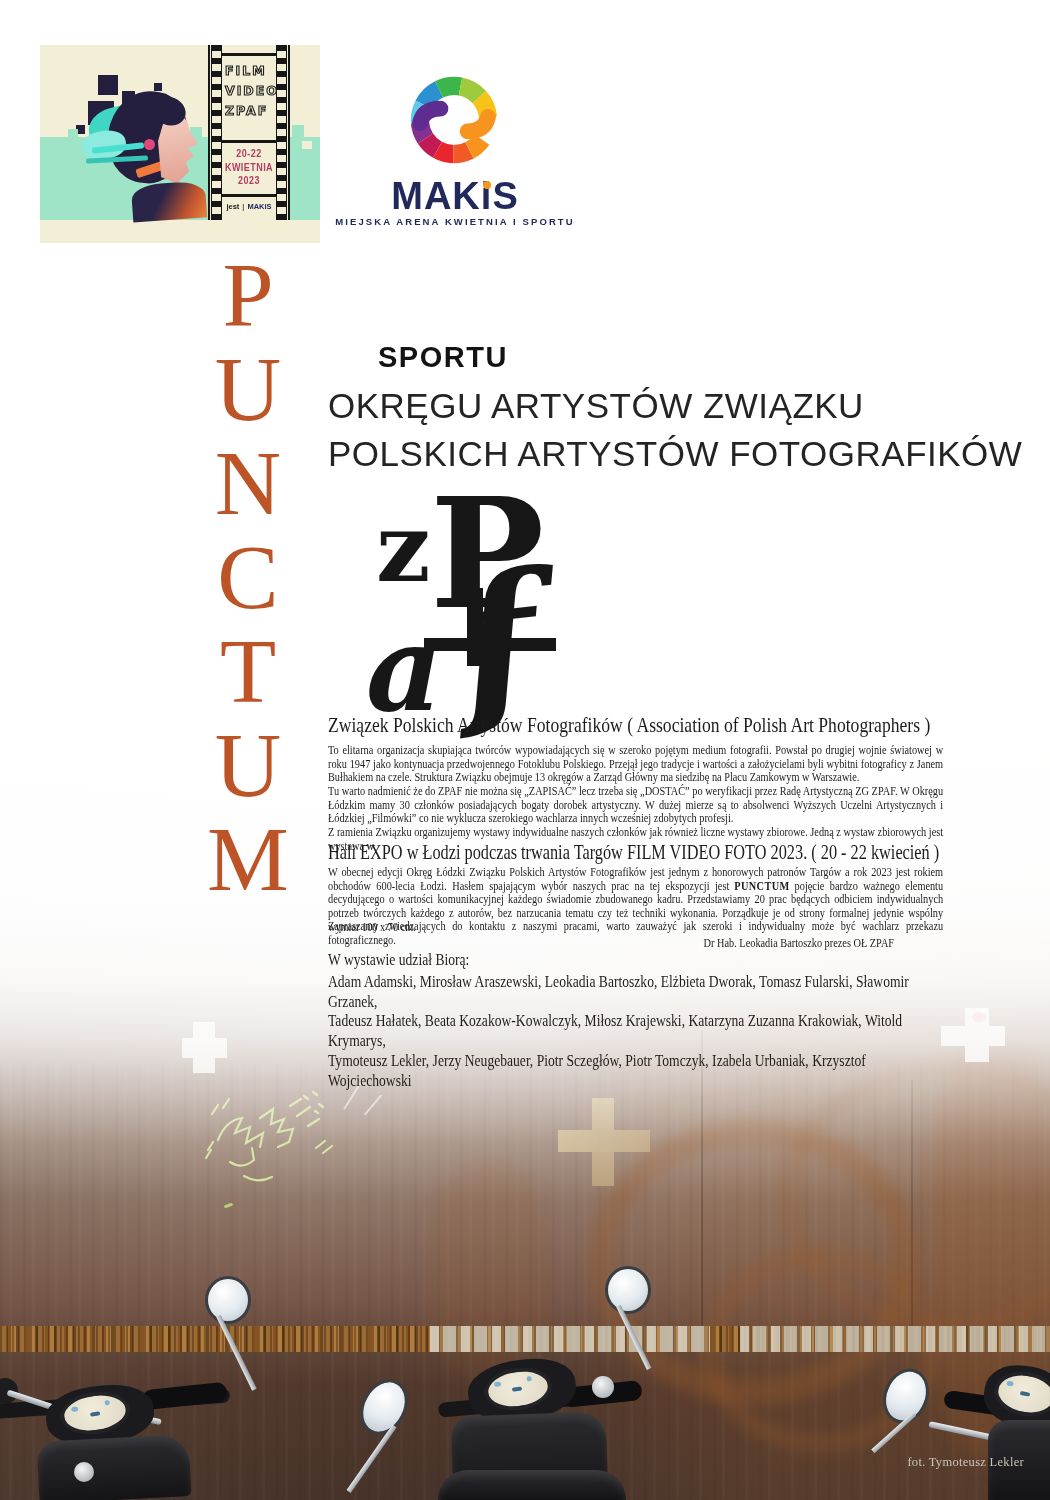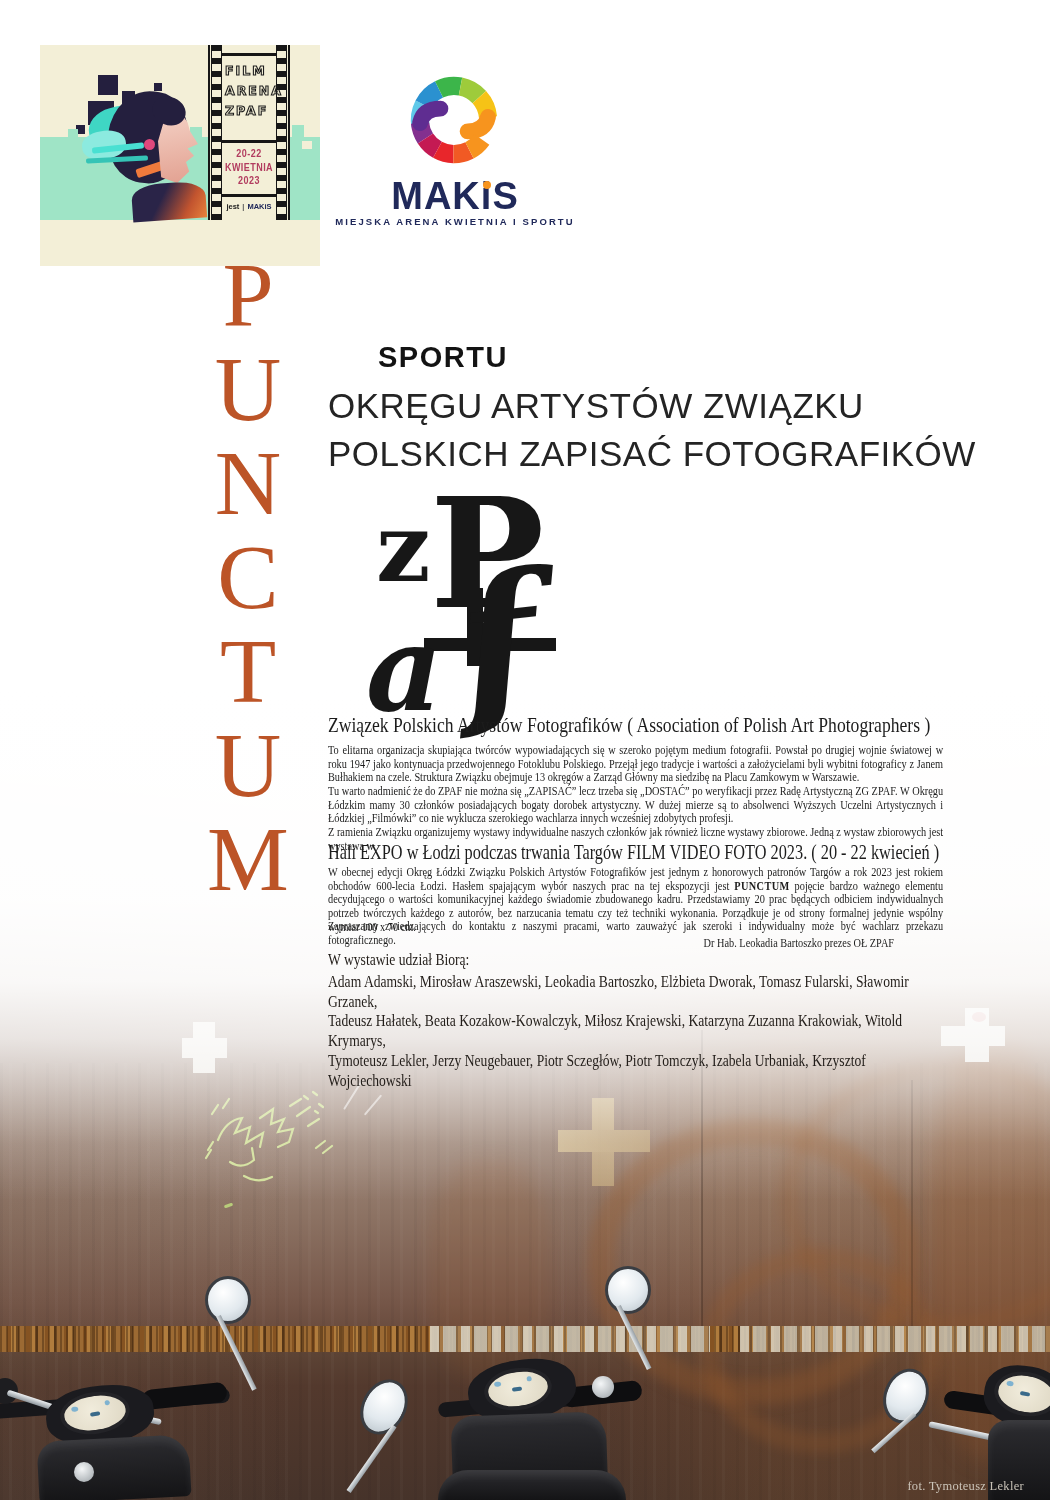--- a/index.html
+++ b/index.html
@@ -1,21 +1,21 @@
 <!DOCTYPE html>
 <html style="--accent: #bc5427; --crimson: #b23c5f; --navy: #20295a; --mint: #9fe4c6; --cream: #f3efd7;"><head>
 <meta charset="utf-8">
 <style>
   html,body{margin:0;padding:0;background:#888;}
   .poster{position:relative;width:1050px;height:1500px;margin:0 auto;background:#fff;overflow:hidden;
           font-family:"Liberation Sans",sans-serif;}
   .abs{position:absolute;}
 
   
-  .fvf-card{left:40px;top:45px;width:280px;height:221px;background:var(--cream);overflow:hidden;}
+  .fvf-card{left:40px;top:45px;width:280px;height:198px;background:var(--cream);overflow:hidden;}
   .fvf-mint{left:0;top:92px;width:280px;height:83px;background:var(--mint);}
   .px{position:absolute;}
   .fvf-strip{left:168px;top:0;width:78px;height:175px;background:var(--cream);
              border-left:2px solid #161616;border-right:2px solid #161616;}
   .sprockets{position:absolute;top:0;bottom:0;width:9px;
              background:repeating-linear-gradient(180deg,#161616 0 6px,transparent 6px 13px);
              border-left:1.5px solid #161616;border-right:1.5px solid #161616;}
   .strip-divider{position:absolute;left:12px;right:12px;height:2.5px;background:#161616;}
   .fvf-title{position:absolute;left:15px;top:16px;font-family:"DejaVu Sans",sans-serif;
              font-size:12.5px;line-height:20px;font-weight:700;letter-spacing:2px;
@@ -116,21 +116,21 @@
   .housing{position:absolute;background:#1b1b1f;border-radius:45%;}
   .panel{position:absolute;background:radial-gradient(circle at 45% 40%,#f1ecdc,#ddd6c2);border:4px solid #232327;border-radius:50%;}
   .gdot{position:absolute;width:7px;height:5px;border-radius:50%;background:#7fb2d0;}
   .gdot2{position:absolute;width:10px;height:4px;border-radius:2px;background:#3a6a8a;}
   .sbody{position:absolute;background:linear-gradient(180deg,#2c2c30,#141416);box-shadow:inset 0 6px 8px rgba(255,255,255,.08);}
   .chrome{position:absolute;border-radius:50%;background:radial-gradient(circle at 40% 35%,#f4f6f7,#9aa1a6);}
   .veil{position:absolute;inset:0;z-index:50;pointer-events:none;background:linear-gradient(180deg,
         #ffffff 0%,rgba(255,255,255,.985) 26%,rgba(255,255,255,.93) 36%,rgba(255,255,255,.75) 43%,
         rgba(255,255,255,.42) 50%,rgba(255,255,255,.15) 56%,rgba(255,255,255,0) 63%);}
   .credit{position:absolute;right:26px;top:765px;z-index:60;font-family:"Liberation Serif",serif;
-          font-size:12.5px;color:rgba(210,203,192,.95);letter-spacing:.3px;margin-top:24px;}
+          font-size:12.5px;color:rgba(210,203,192,.95);letter-spacing:.3px;}
   .content{position:relative;z-index:20;}
 </style>
 </head>
 <body>
 
 <div class="poster">
 
   <div class="abs photo">
     <div class="wall"></div>
     <div class="tint"></div>
@@ -268,21 +268,21 @@
       </div>
 
       <div class="abs fvf-strip">
         <div class="sprockets" style="left:1px;"></div>
         <div class="sprockets" style="right:1px;"></div>
         <div class="strip-divider" style="top:8px;"></div>
         <div class="strip-divider" style="top:95px;"></div>
         <div class="strip-divider" style="top:149px;"></div>
         <div class="fvf-title">
           <div>FILM</div>
-          <div>ARENA</div>
+          <div>VIDEO</div>
           <div>ZPAF</div>
         </div>
         <div class="fvf-date">
           <div>20-22</div>
           <div>KWIETNIA</div>
           <div>2023</div>
         </div>
         <div class="fvf-footer">
           <span>jest</span><span class="sep">|</span><span class="makis-mini">MAKiS</span>
         </div>
@@ -315,21 +315,21 @@
       <div>U</div>
       <div>N</div>
       <div>C</div>
       <div>T</div>
       <div>U</div>
       <div>M</div>
     </div>
 
     <div class="abs kicker">SPORTU</div>
     <div class="abs h-line1">OKRĘGU ARTYSTÓW ZWIĄZKU</div>
-    <div class="abs h-line2">POLSKICH ZAPISAĆ FOTOGRAFIKÓW</div>
+    <div class="abs h-line2">POLSKICH ARTYSTÓW FOTOGRAFIKÓW</div>
 
     <div class="abs zpaf">
       <span class="z">z</span>
       <span class="P">P</span>
       <div class="stem"></div>
       <div class="crossbar"></div>
       <span class="a">a</span>
       <span class="f">f</span>
     </div>
 

